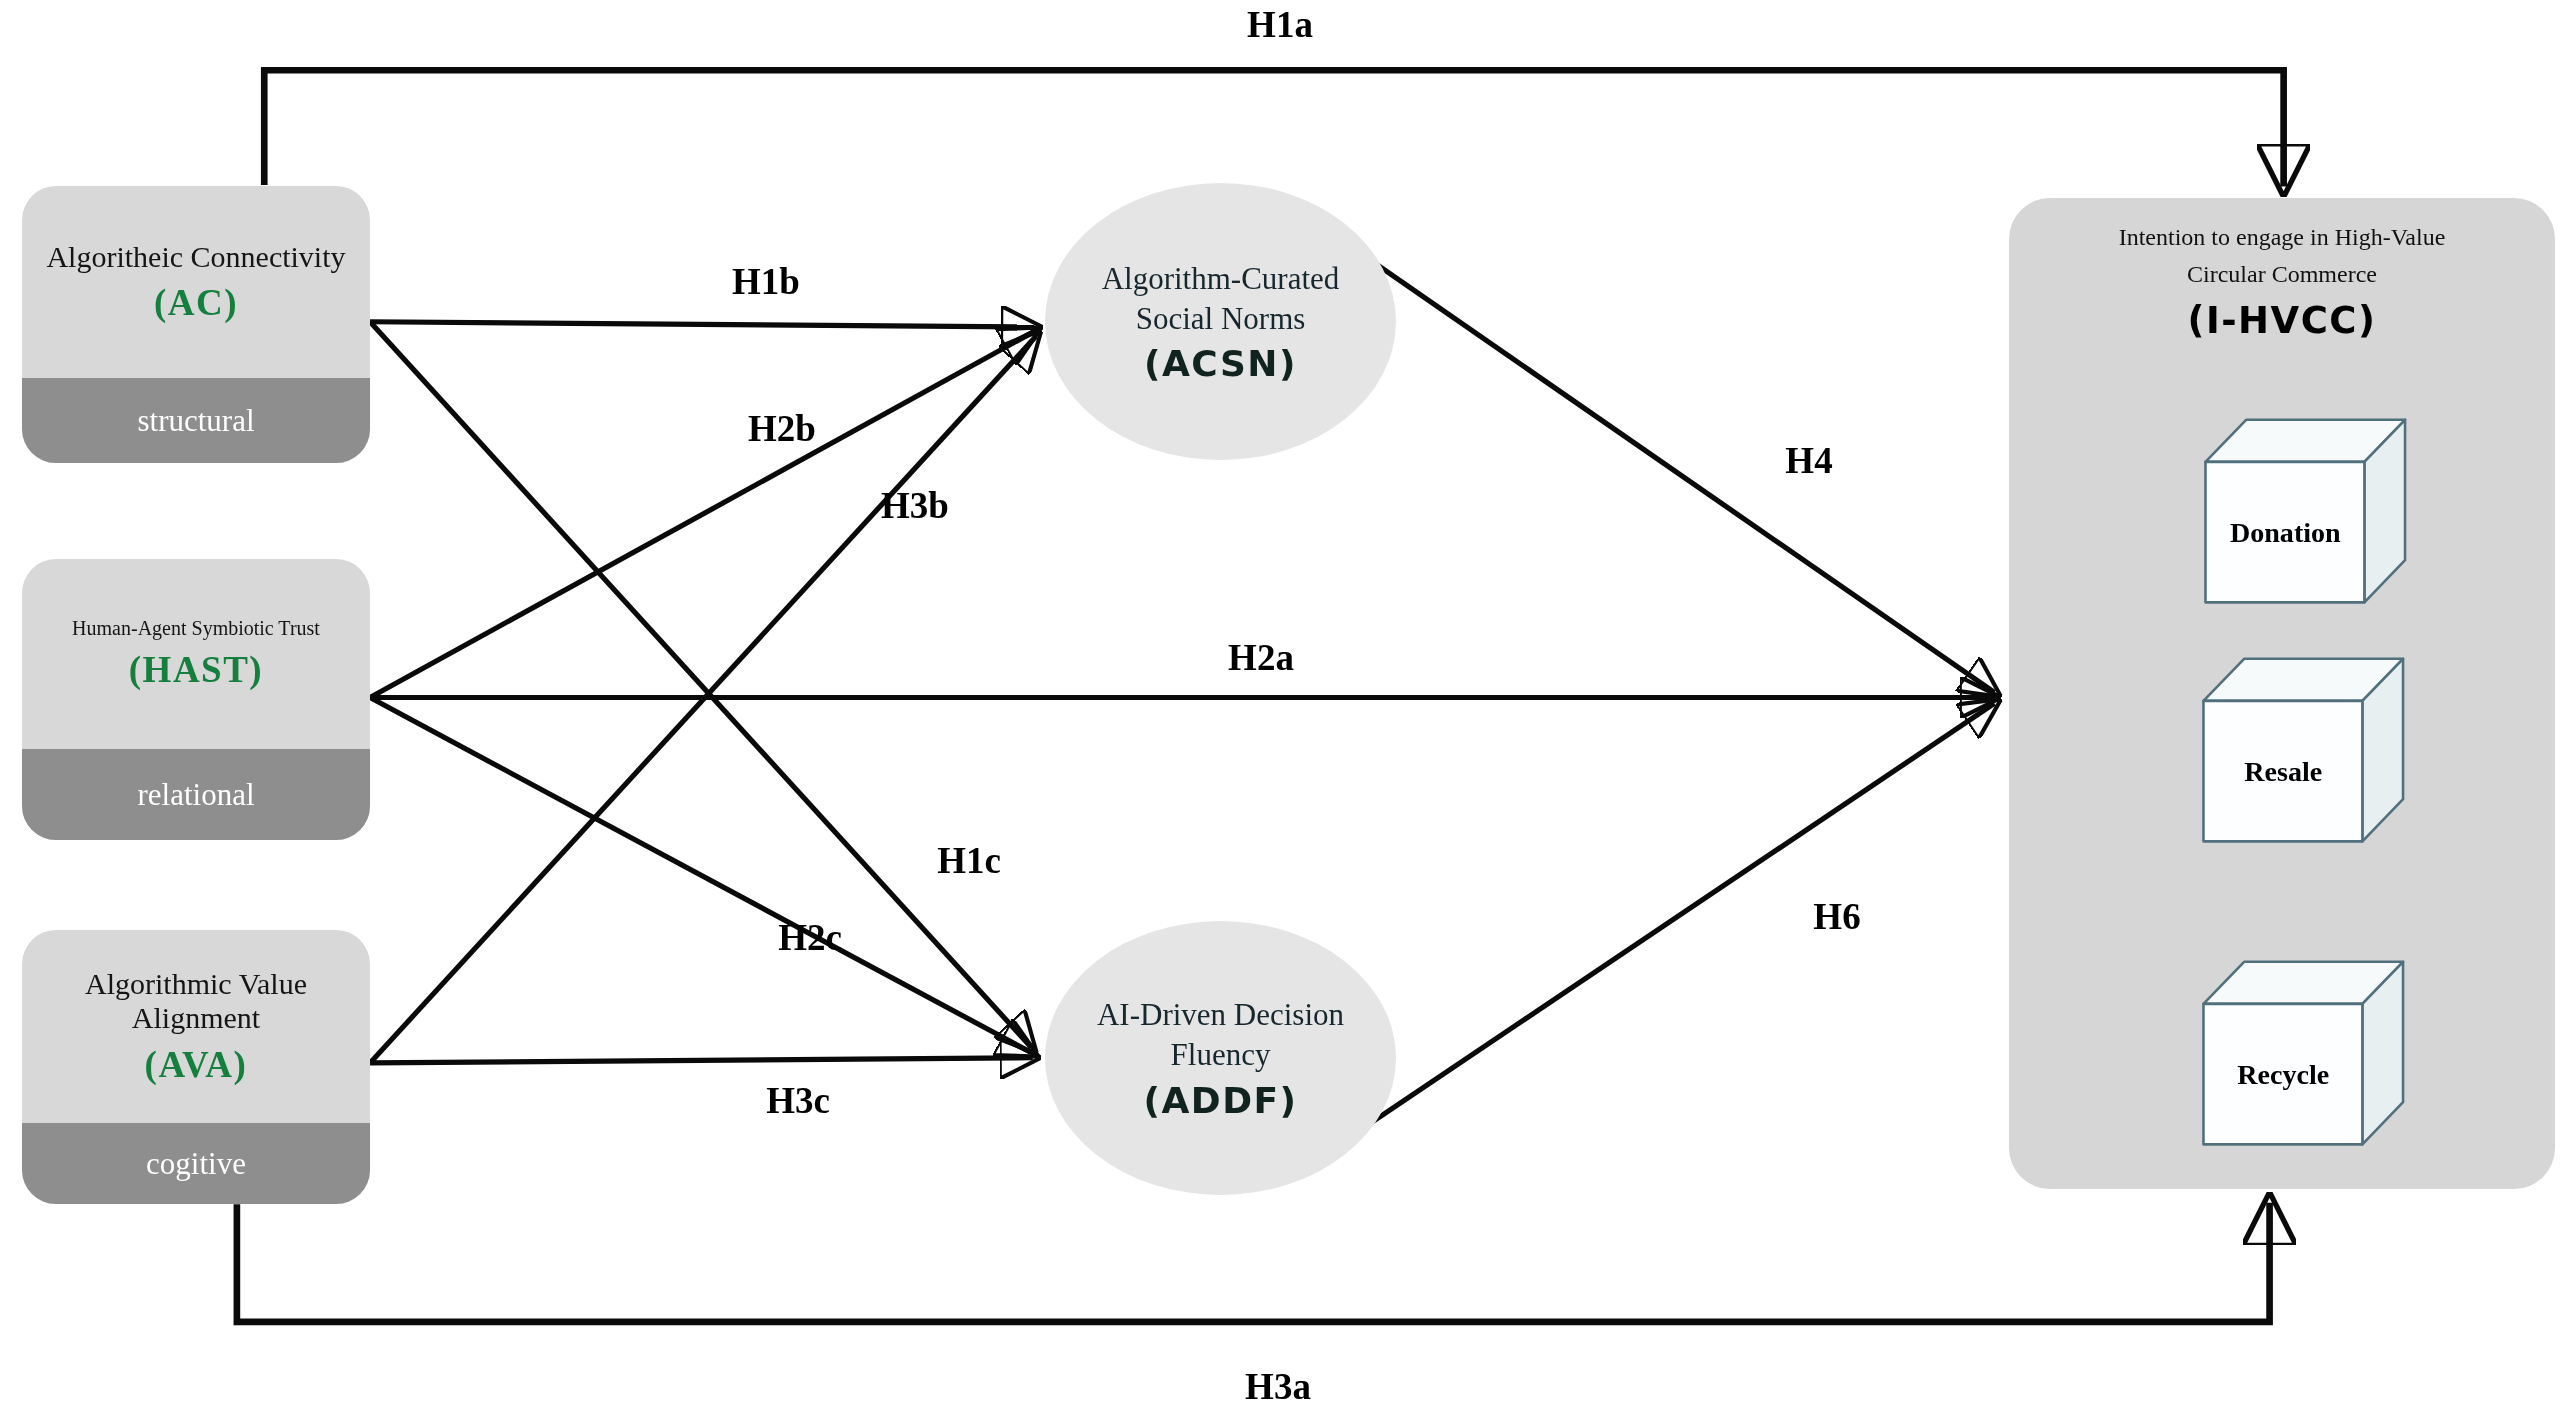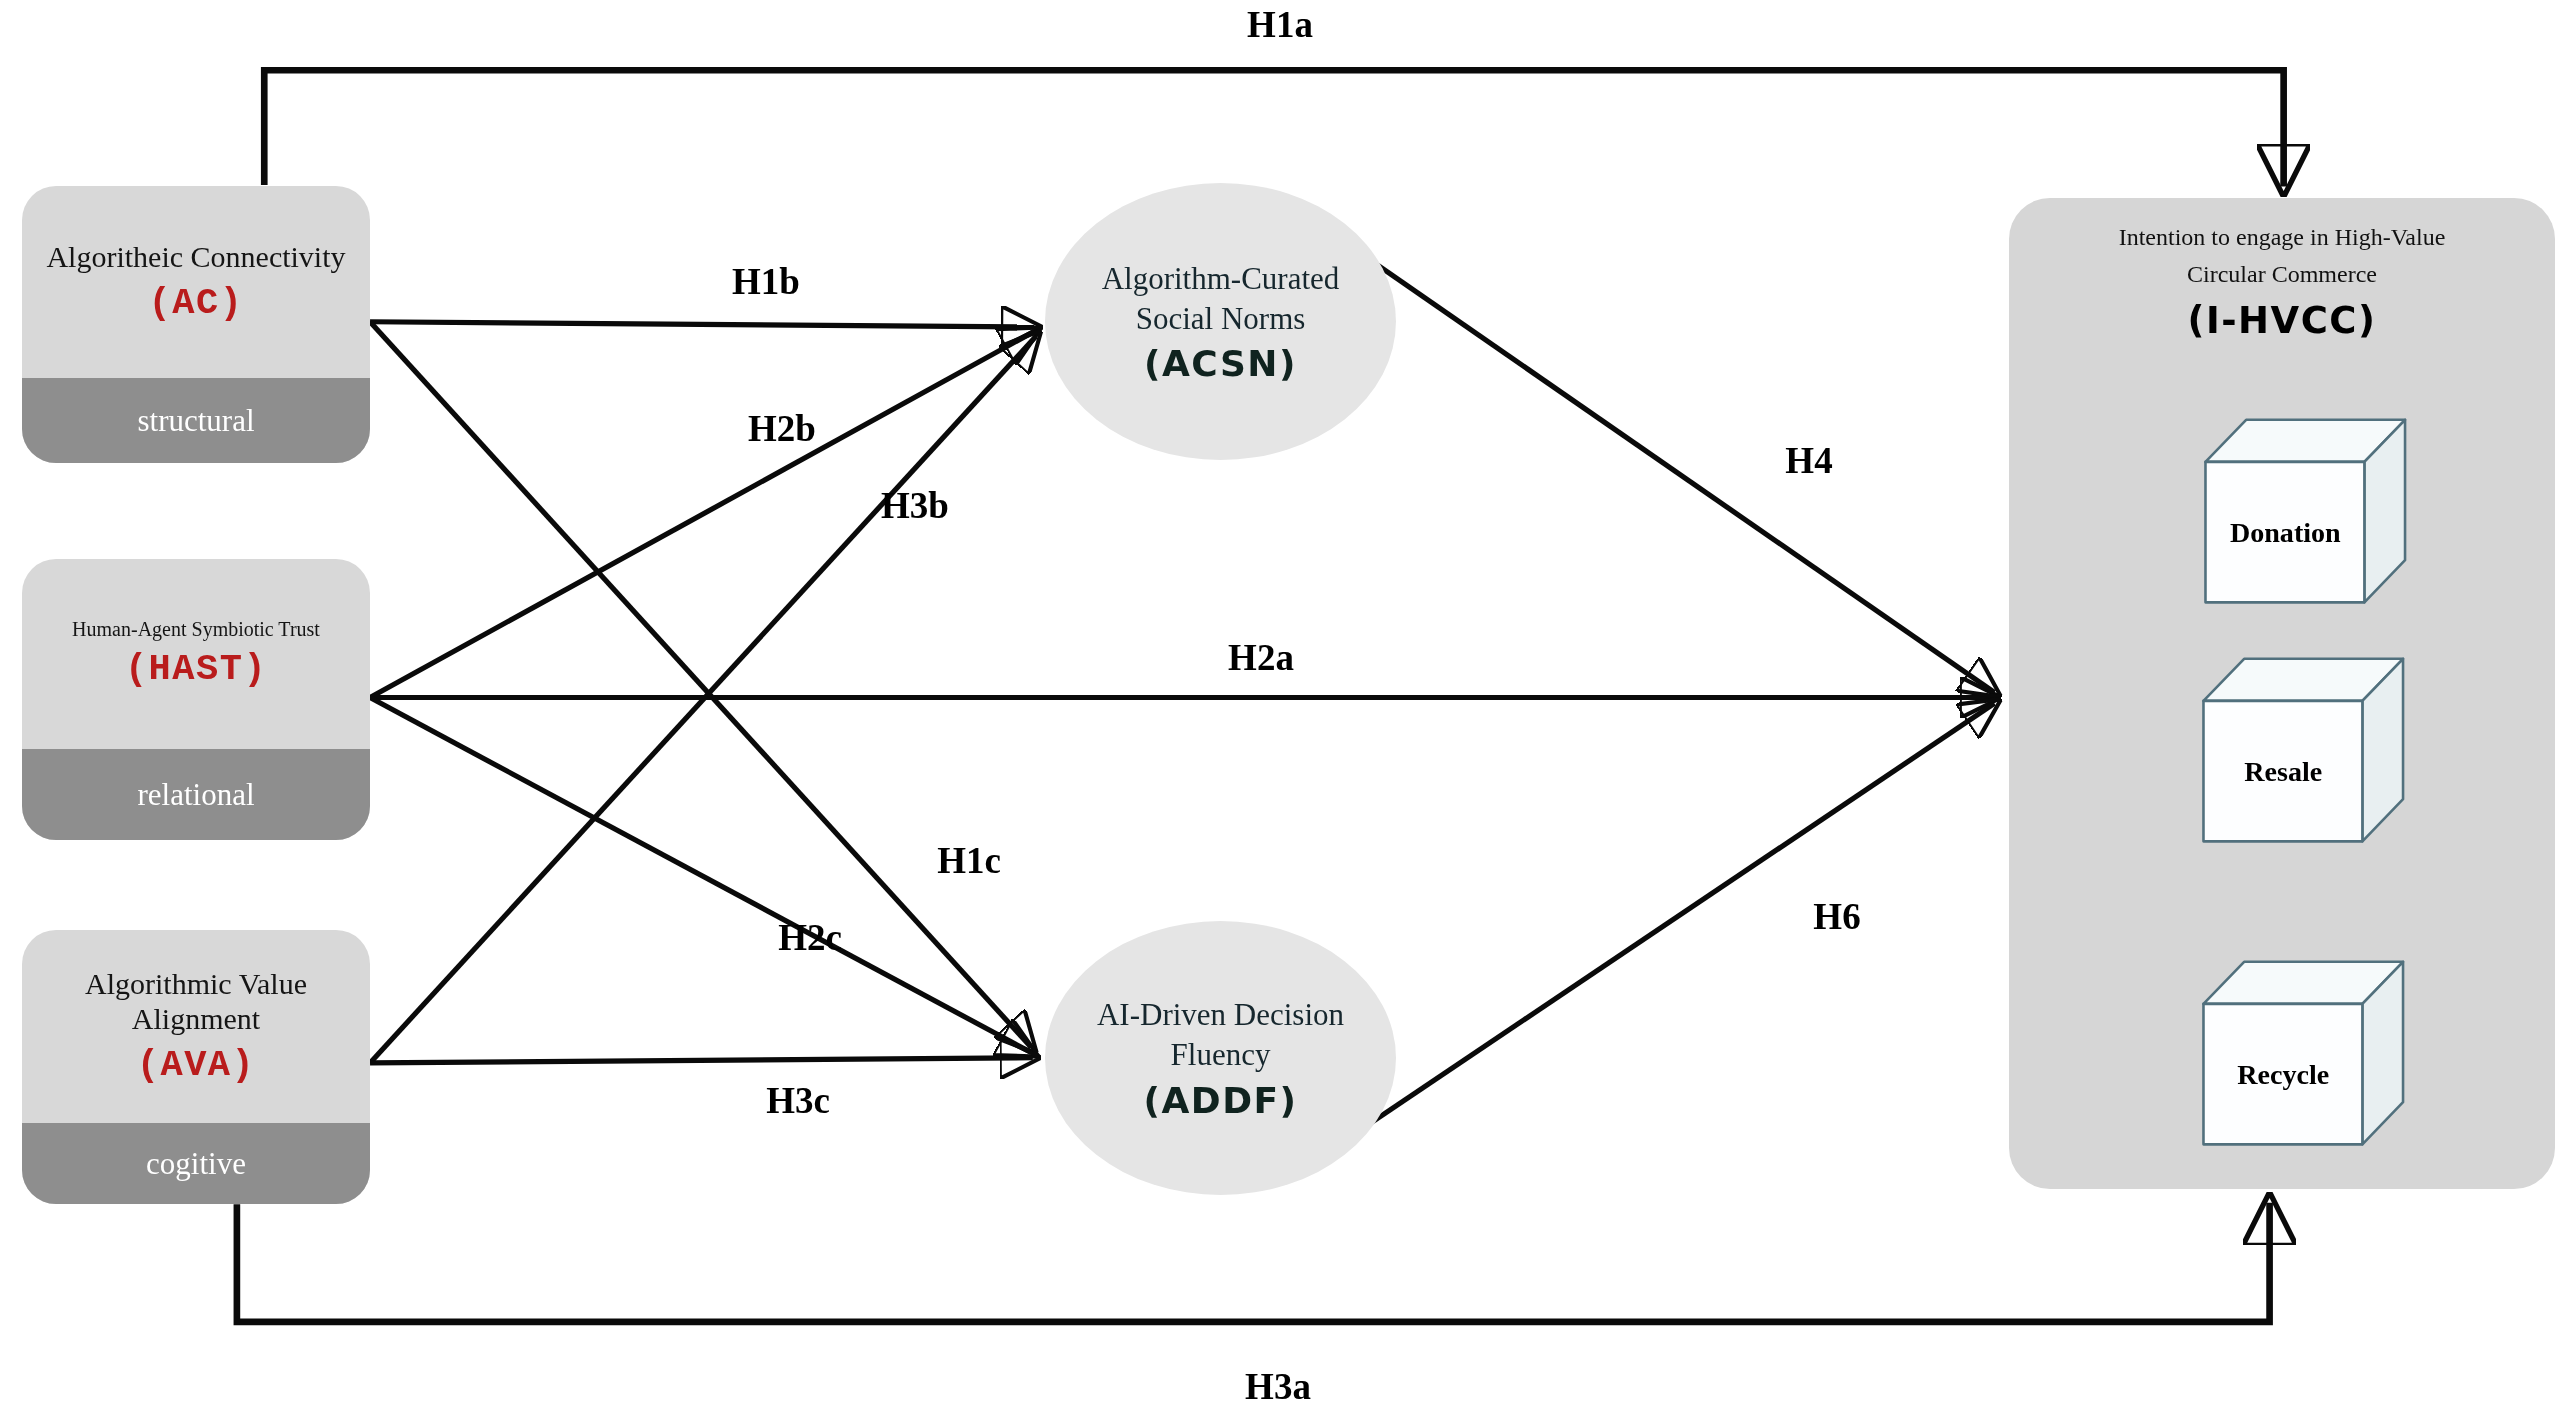--- a/index.html
+++ b/index.html
@@ -6,22 +6,22 @@
   html,body{margin:0;padding:0;background:#ffffff;}
   body{width:2576px;height:1418px;position:relative;overflow:hidden;
        font-family:"Liberation Serif", serif;color:#111;}
 
   
   .predictor{position:absolute;left:22px;width:348px;background:#d8d8d8;
              border-radius:34px;overflow:hidden;display:flex;flex-direction:column;}
   .predictor .main{flex:1;display:flex;flex-direction:column;align-items:center;
                    justify-content:center;text-align:center;padding:0 10.4px;}
   .predictor .title{font-size:30px;line-height:1.15;color:#151515;}
-  .predictor .acronym{font-family:Liberation Mono, monospace;font-weight:700;
-                      font-size:37px;letter-spacing:1.5px;margin-top:7.4px;color:#b91c1c;}
+  .predictor .acronym{font-family:Liberation Serif, serif;font-weight:700;
+                      font-size:37px;letter-spacing:1.5px;margin-top:7.4px;color:#15803d;}
   .predictor .strip{background:#8e8e8e;color:#ffffff;display:flex;align-items:center;
                     justify-content:center;font-size:31px;}
   #box-ac{top:186px;height:277px;}   #box-ac .strip{height:85px;}
   #box-hast{top:559px;height:281px;} #box-hast .strip{height:91px;}
   #box-ava{top:930px;height:274px;} #box-ava .strip{height:81px;}
 
   
   .mediator{position:absolute;left:1045px;width:351px;background:#e5e5e5;
             border-radius:50%;display:flex;flex-direction:column;align-items:center;
             justify-content:center;text-align:right;}

